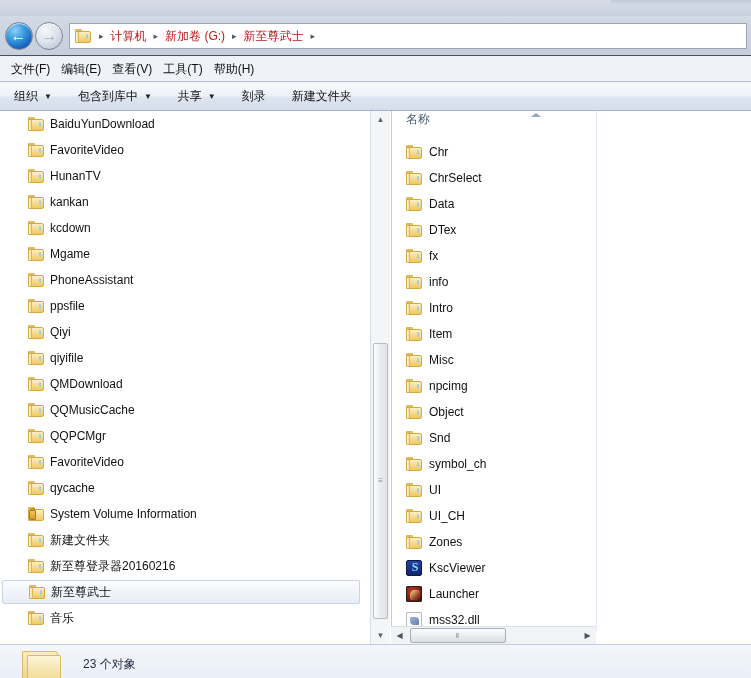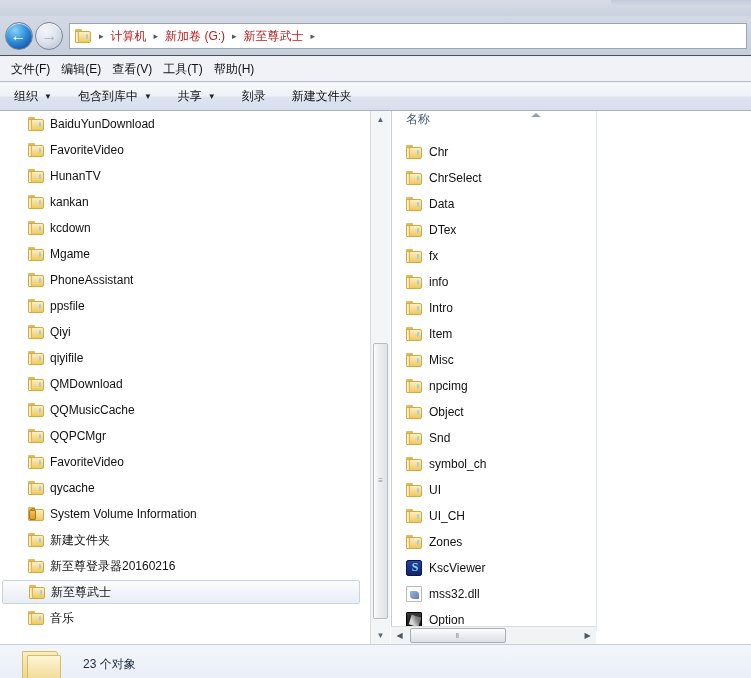--- a/index.html
+++ b/index.html
@@ -672,20 +672,24 @@
               <span class="spine"></span>
               <span class="hinge"></span>
             </span>
             <span class="list-label">Zones</span>
           </div>
           <div class="list-row">
             <span class="appicon ic-ksc"></span>
             <span class="list-label">KscViewer</span>
           </div>
           <div class="list-row">
+            <span class="appicon ic-launcher"></span>
+            <span class="list-label">Launcher</span>
+          </div>
+          <div class="list-row">
             <span class="appicon ic-dll"></span>
             <span class="list-label">mss32.dll</span>
           </div>
           <div class="list-row">
             <span class="appicon ic-option-app"></span>
             <span class="list-label">Option</span>
           </div>
           <div class="list-row">
             <span class="appicon ic-cfg"></span>
             <span class="list-label">Option</span>

